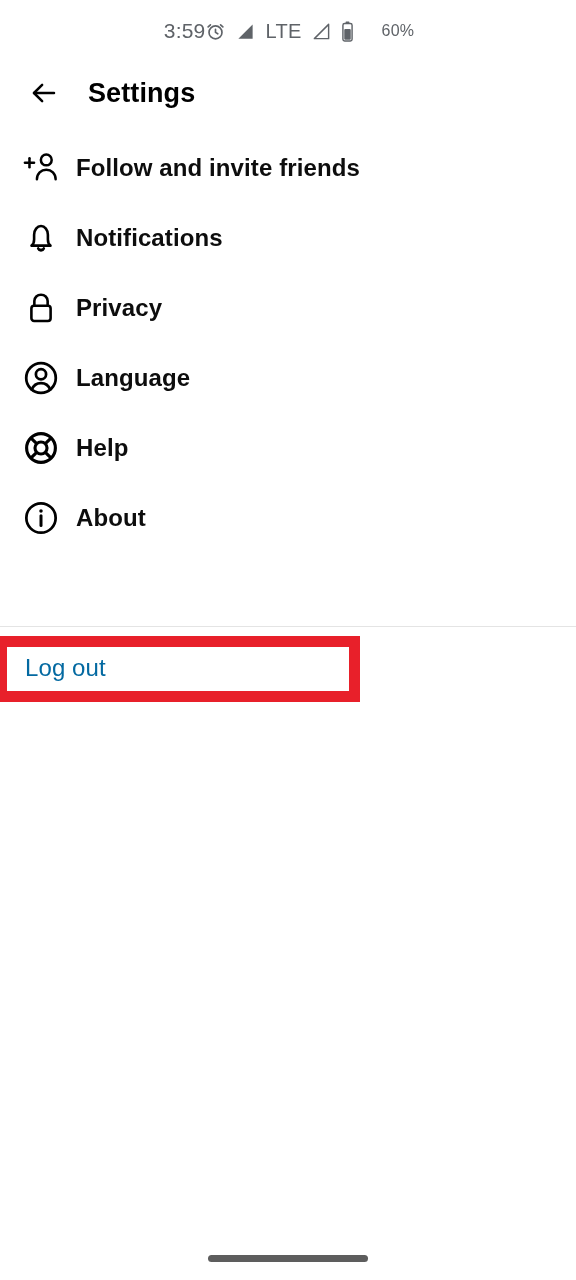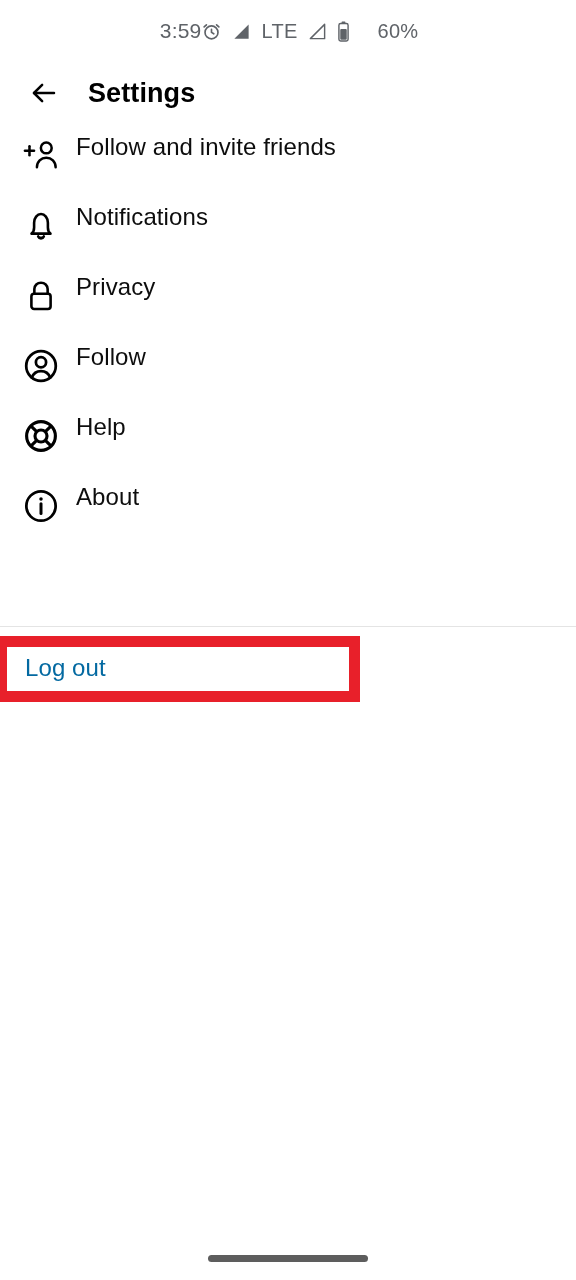--- a/index.html
+++ b/index.html
@@ -37,21 +37,21 @@
     display: flex;
     align-items: center;
     gap: 10px;
   }
   .status-right .lte {
     font-size: 20px;
     color: #5f6368;
     letter-spacing: 0.3px;
   }
   .status-right .batt-pct {
-    font-size: 20px;
+    font-size: 16px;
     color: #5f6368;
     letter-spacing: 0.2px;
     margin-left: 18px;
   }
   .ico-svg { display: block; }
 
   
   .app-bar {
     position: absolute;
     top: 62px; left: 0;
@@ -79,21 +79,23 @@
 
   
   .settings-list {
     position: absolute;
     top: 133px; left: 0;
     width: 576px;
   }
   .row {
     height: 70px;
     display: flex;
-    cursor: pointer;
+    align-items: center;
+    cursor: pointer;
+    font-weight: bold;
   }
   .row-icon {
     width: 46px;
     min-width: 46px;
     height: 46px;
     margin-left: 18px;
     display: flex;
     align-items: center;
     justify-content: center;
   }
@@ -243,21 +245,21 @@
   </div>
 
   <div class="row">
     <div class="row-icon">
       <svg class="ico-svg" width="34" height="34" viewBox="0 0 26 26" fill="none" stroke="#000" stroke-width="2.1">
         <circle cx="13" cy="13" r="11.3"></circle>
         <circle cx="13" cy="10.1" r="3.9"></circle>
         <path d="M5.9 21.9 C7.1 18.8 9.8 16.9 13 16.9 C16.2 16.9 18.9 18.8 20.1 21.9" stroke-linecap="round"></path>
       </svg>
     </div>
-    <div class="row-label">Follow</div>
+    <div class="row-label">Language</div>
   </div>
 
 
   <div class="row">
     <div class="row-icon">
       <svg class="ico-svg" width="34" height="34" viewBox="0 0 26 26" fill="none" stroke="#000">
         <circle cx="13" cy="13" r="11" stroke-width="2.4"></circle>
         <circle cx="13" cy="13" r="4.6" stroke-width="2.4"></circle>
         <path d="M5.2 5.2 L9.7 9.7" stroke-width="2.4"></path>
         <path d="M20.8 5.2 L16.3 9.7" stroke-width="2.4"></path>

